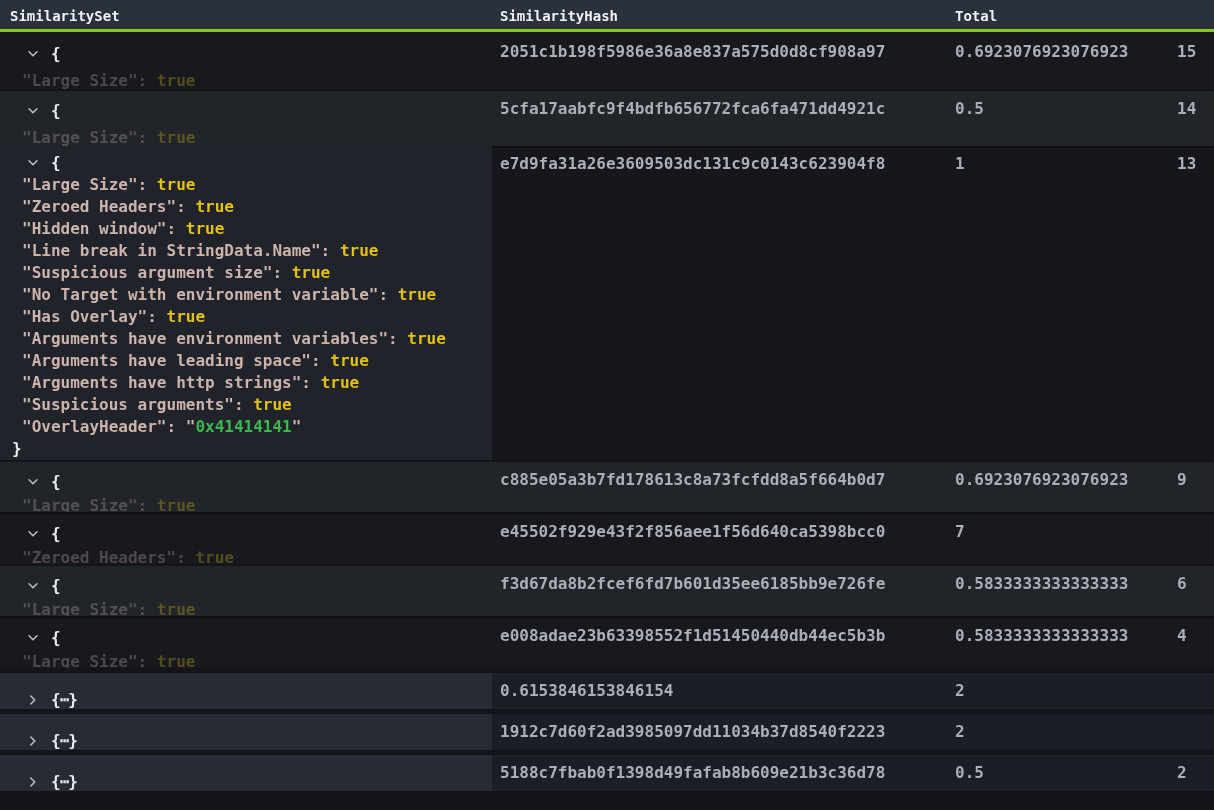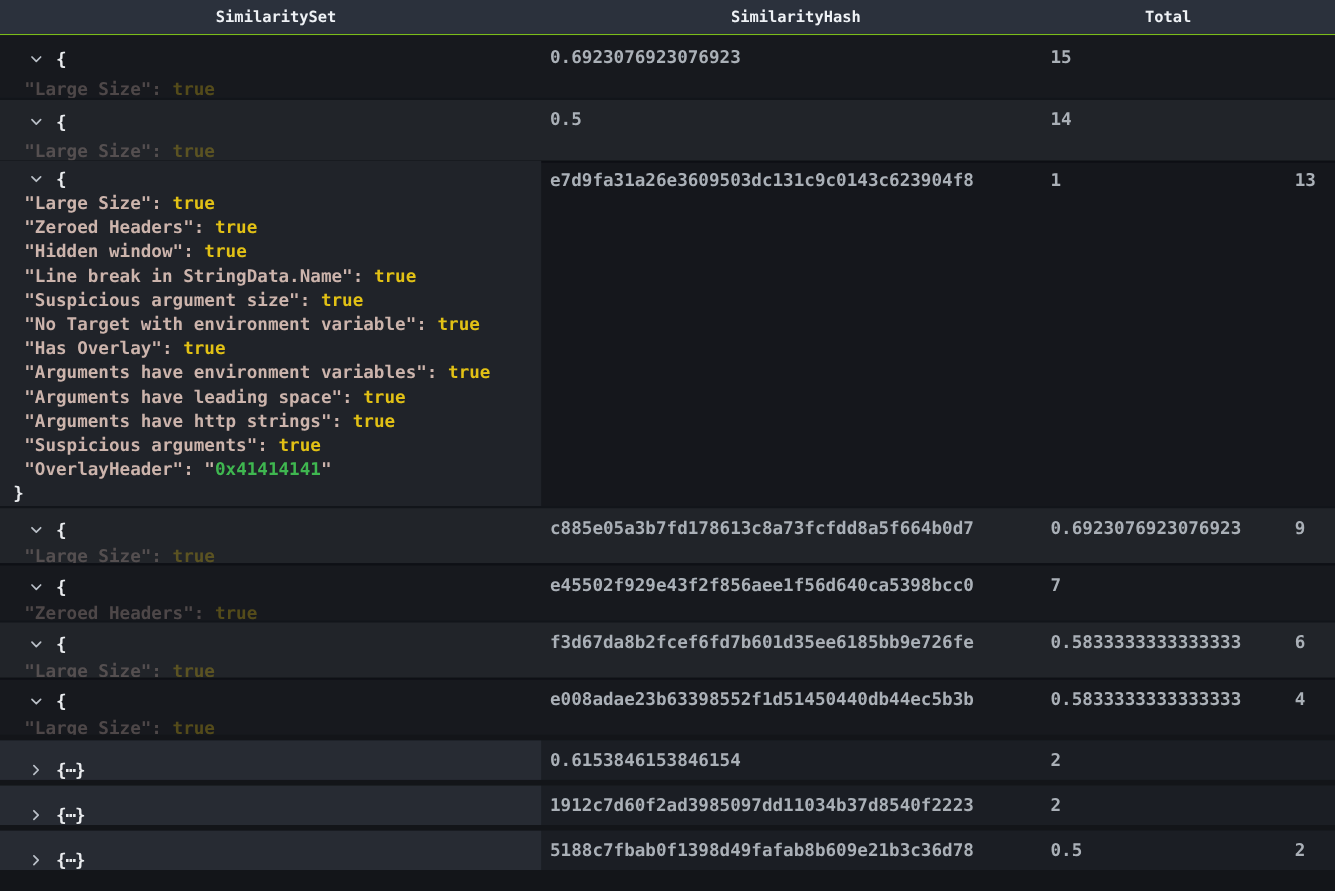--- a/index.html
+++ b/index.html
@@ -6,22 +6,21 @@
   .app{
     position:relative;width:1214px;height:810px;overflow:hidden;
     background:#131519;
     font-family:"DejaVu Sans Mono","Liberation Mono",monospace;
   }
   
   .thead{
     display:grid;grid-template-columns:492px 455px 222px 1fr;
     height:32px;box-sizing:border-box;
     background:var(--header-bg,#2b313c);
-    border-bottom:1px solid #84cc16;
-    text-align:center;
+    border-bottom:3px solid #84cc16;
   }
   .th{
     font-size:14px;font-weight:bold;color:#eef1f5;
     padding:8px 0 0 8px;white-space:nowrap;overflow:hidden;
   }
   .th.c1{padding-left:10px}
   .th.c4{padding-left:8px}
   
   .tbody{width:1214px;}
   .row{
@@ -87,35 +86,37 @@
           <div class="mainline">
             <span class="chev">
               <svg width="14" height="14" viewBox="0 0 16 16">
                 <path d="M3.5 5.5 L8 10 L12.5 5.5" fill="none" stroke="#b9bfc7" stroke-width="1.8" stroke-linecap="round" stroke-linejoin="round"></path>
               </svg>
             </span>
             <span class="brace">{</span>
           </div>
           <div class="preview"><span class="k">"Large Size": </span><span class="bool">true</span></div>
         </div>
+        <div class="cell c2">2051c1b198f5986e36a8e837a575d0d8cf908a97</div>
         <div class="cell c3">0.6923076923076923</div>
         <div class="cell c4">15</div>
       </div>
       <div class="row r-light r-tall">
         <div class="cell c1">
           <div class="mainline">
             <span class="chev">
               <svg width="14" height="14" viewBox="0 0 16 16">
                 <path d="M3.5 5.5 L8 10 L12.5 5.5" fill="none" stroke="#b9bfc7" stroke-width="1.8" stroke-linecap="round" stroke-linejoin="round"></path>
               </svg>
             </span>
             <span class="brace">{</span>
           </div>
           <div class="preview"><span class="k">"Large Size": </span><span class="bool">true</span></div>
         </div>
+        <div class="cell c2">5cfa17aabfc9f4bdfb656772fca6fa471dd4921c</div>
         <div class="cell c3">0.5</div>
         <div class="cell c4">14</div>
       </div>
       <div class="row r-expanded">
         <div class="cell c1">
           <div class="jline jfirst">
             <span class="chev">
               <svg width="14" height="14" viewBox="0 0 16 16">
                 <path d="M3.5 5.5 L8 10 L12.5 5.5" fill="none" stroke="#b9bfc7" stroke-width="1.8" stroke-linecap="round" stroke-linejoin="round"></path>
               </svg>

